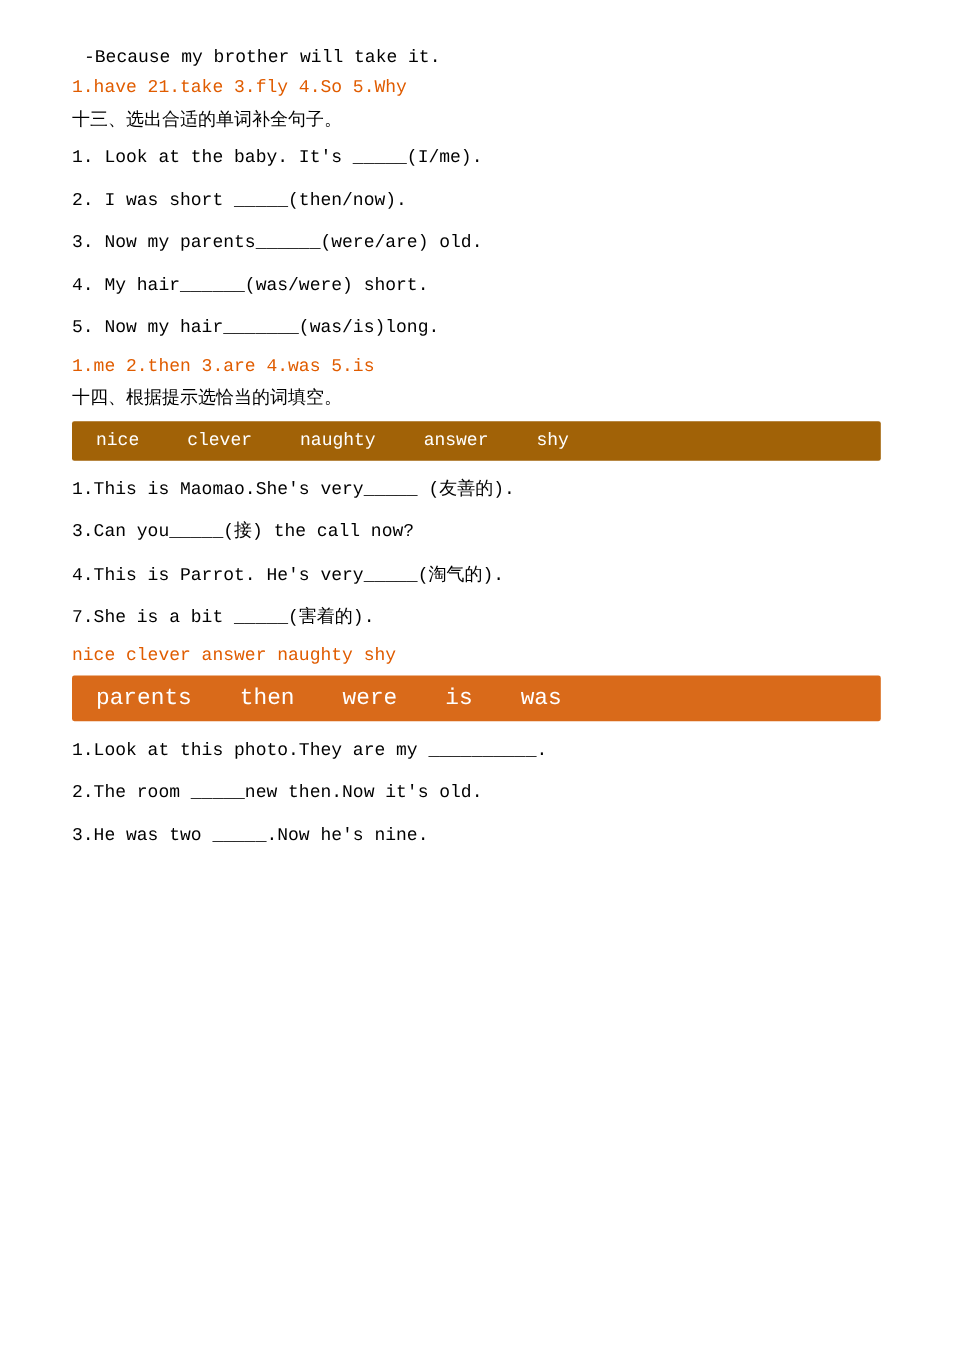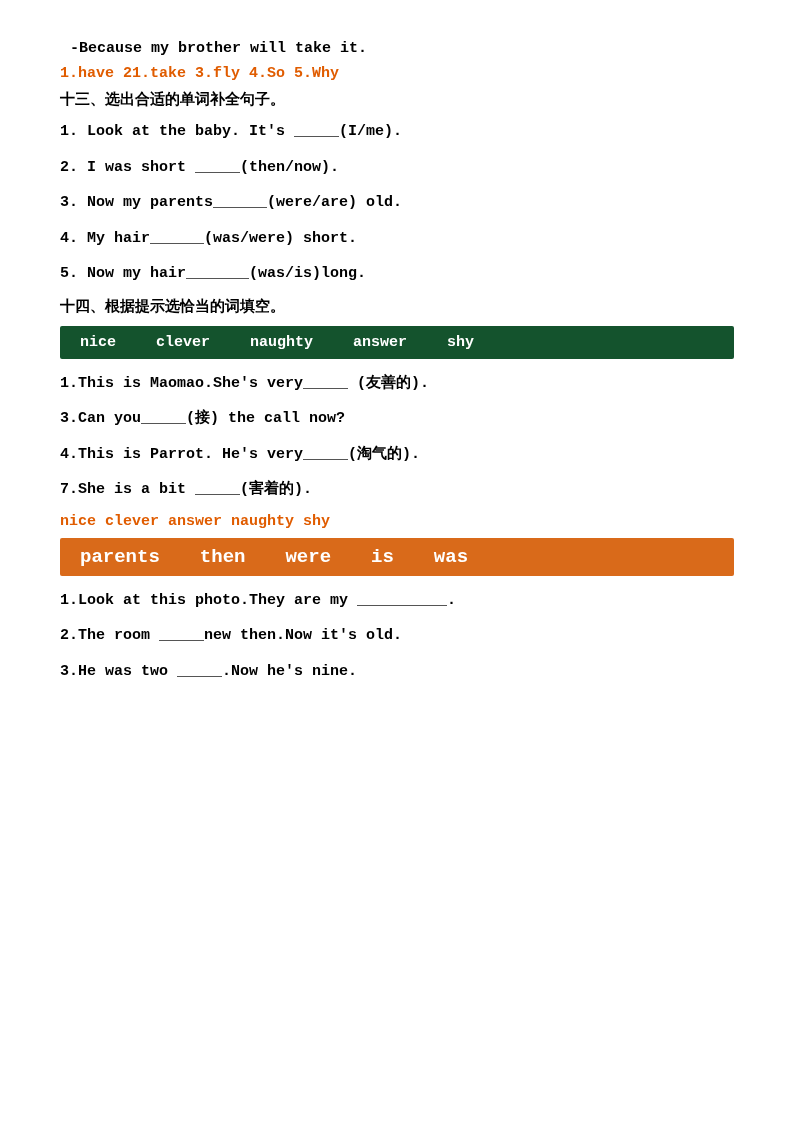--- a/index.html
+++ b/index.html
@@ -1,19 +1,18 @@
 <!DOCTYPE html>
 <html><head>
   <meta charset="utf-8">
   <style>
     * {
       margin: 0;
       padding: 0;
       box-sizing: border-box;
-      font-weight: bold;
     }
 
     body {
       background: #ffffff;
       font-family: 'Courier New', Courier, monospace;
       font-size: 15px;
       color: #000000;
       width: 794px;
       min-height: 1123px;
       padding: 40px 60px;
@@ -41,21 +40,21 @@
     }
 
     .question {
       color: #000;
       margin-bottom: 10px;
       font-size: 15px;
       line-height: 1.7;
     }
 
     .word-box {
-      background-color: #14532d;
+      background-color: #a16207;
       color: #ffffff;
       padding: 8px 20px;
       margin-bottom: 12px;
       margin-top: 6px;
       display: flex;
       gap: 40px;
       font-size: 15px;
       border-radius: 2px;
     }
 
@@ -84,20 +83,21 @@
 
 <div class="section-block">
   <div class="section-title">十三、选出合适的单词补全句子。</div>
 
   <div class="question">1. Look at the baby. It's _____(I/me).</div>
   <div class="question">2. I was short _____(then/now).</div>
   <div class="question">3. Now my parents______(were/are) old.</div>
   <div class="question">4. My hair______(was/were) short.</div>
   <div class="question">5. Now my hair_______(was/is)long.</div>
 
+  <div class="answer-line">1.me 2.then 3.are 4.was 5.is</div>
 </div>
 
 <div class="section-block">
   <div class="section-title">十四、根据提示选恰当的词填空。</div>
 
   <div class="word-box">
     <span>nice</span>
     <span>clever</span>
     <span>naughty</span>
     <span>answer</span>

